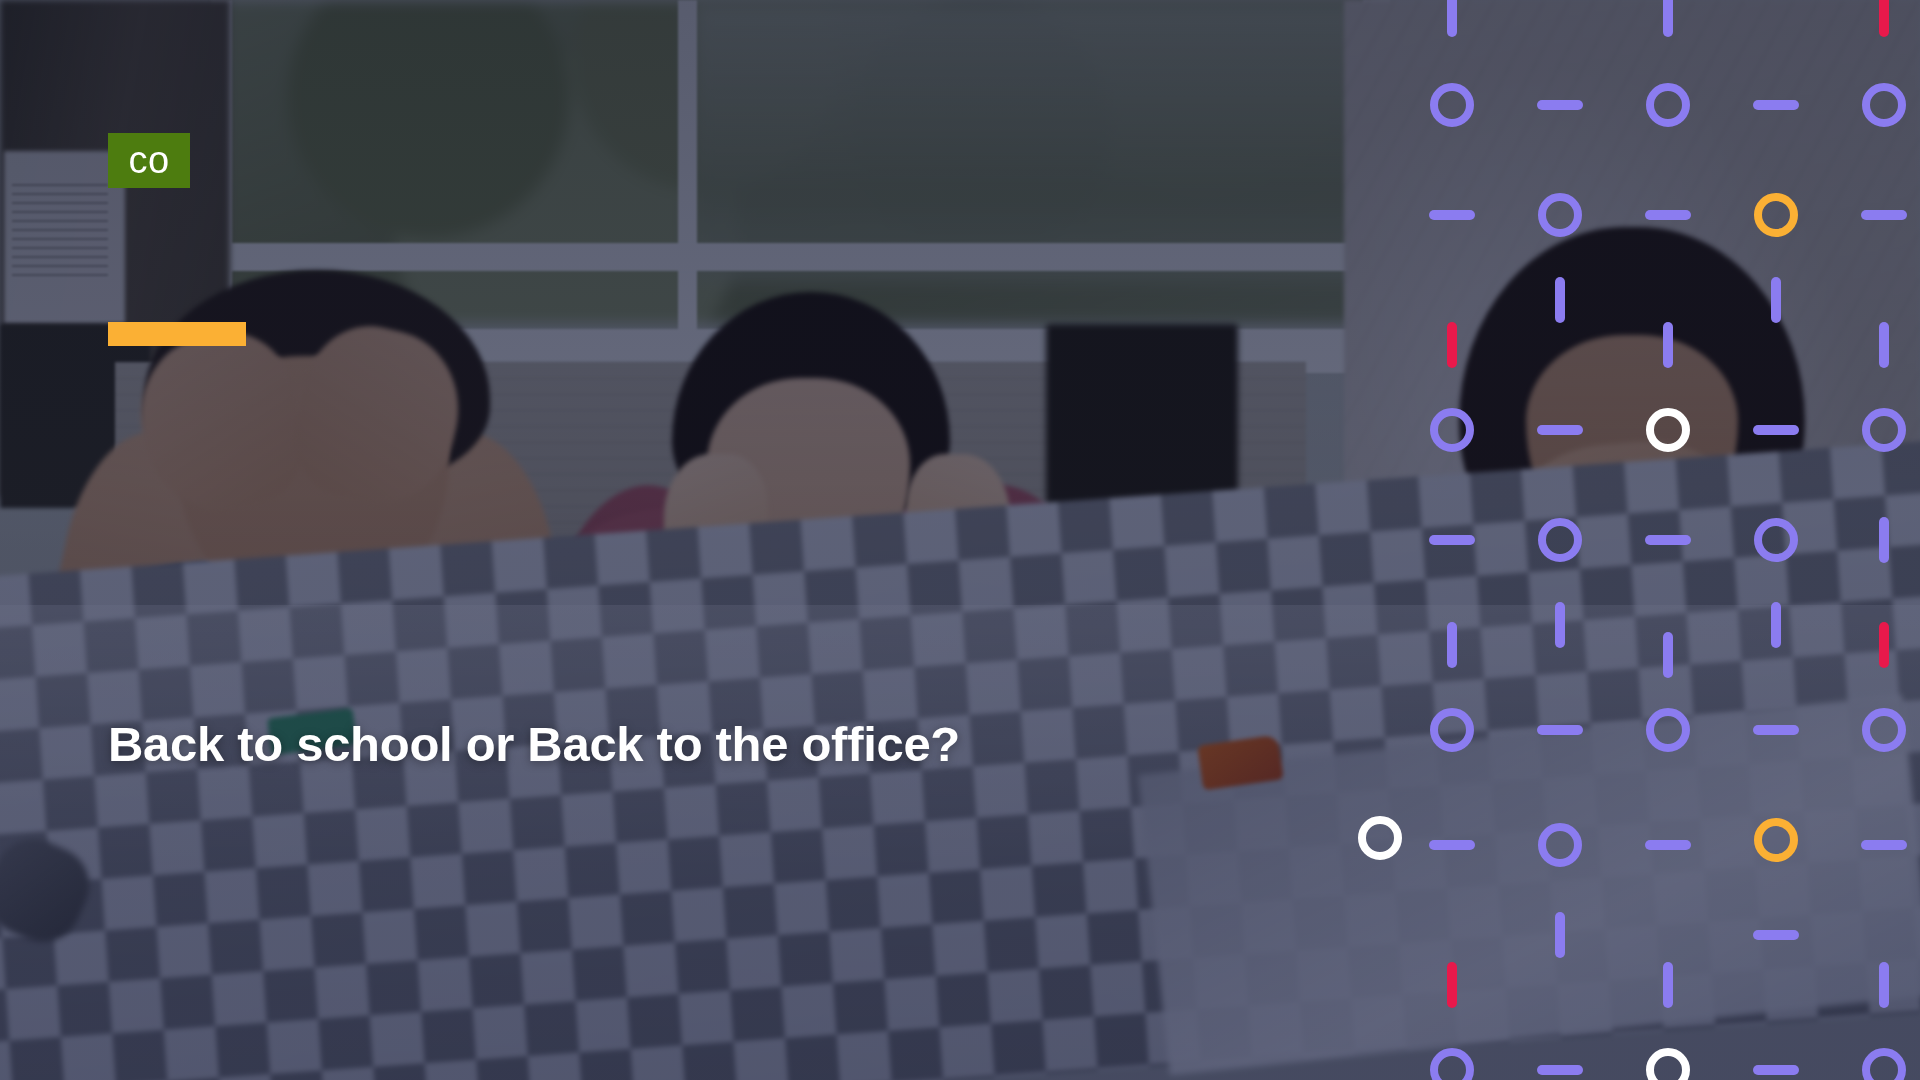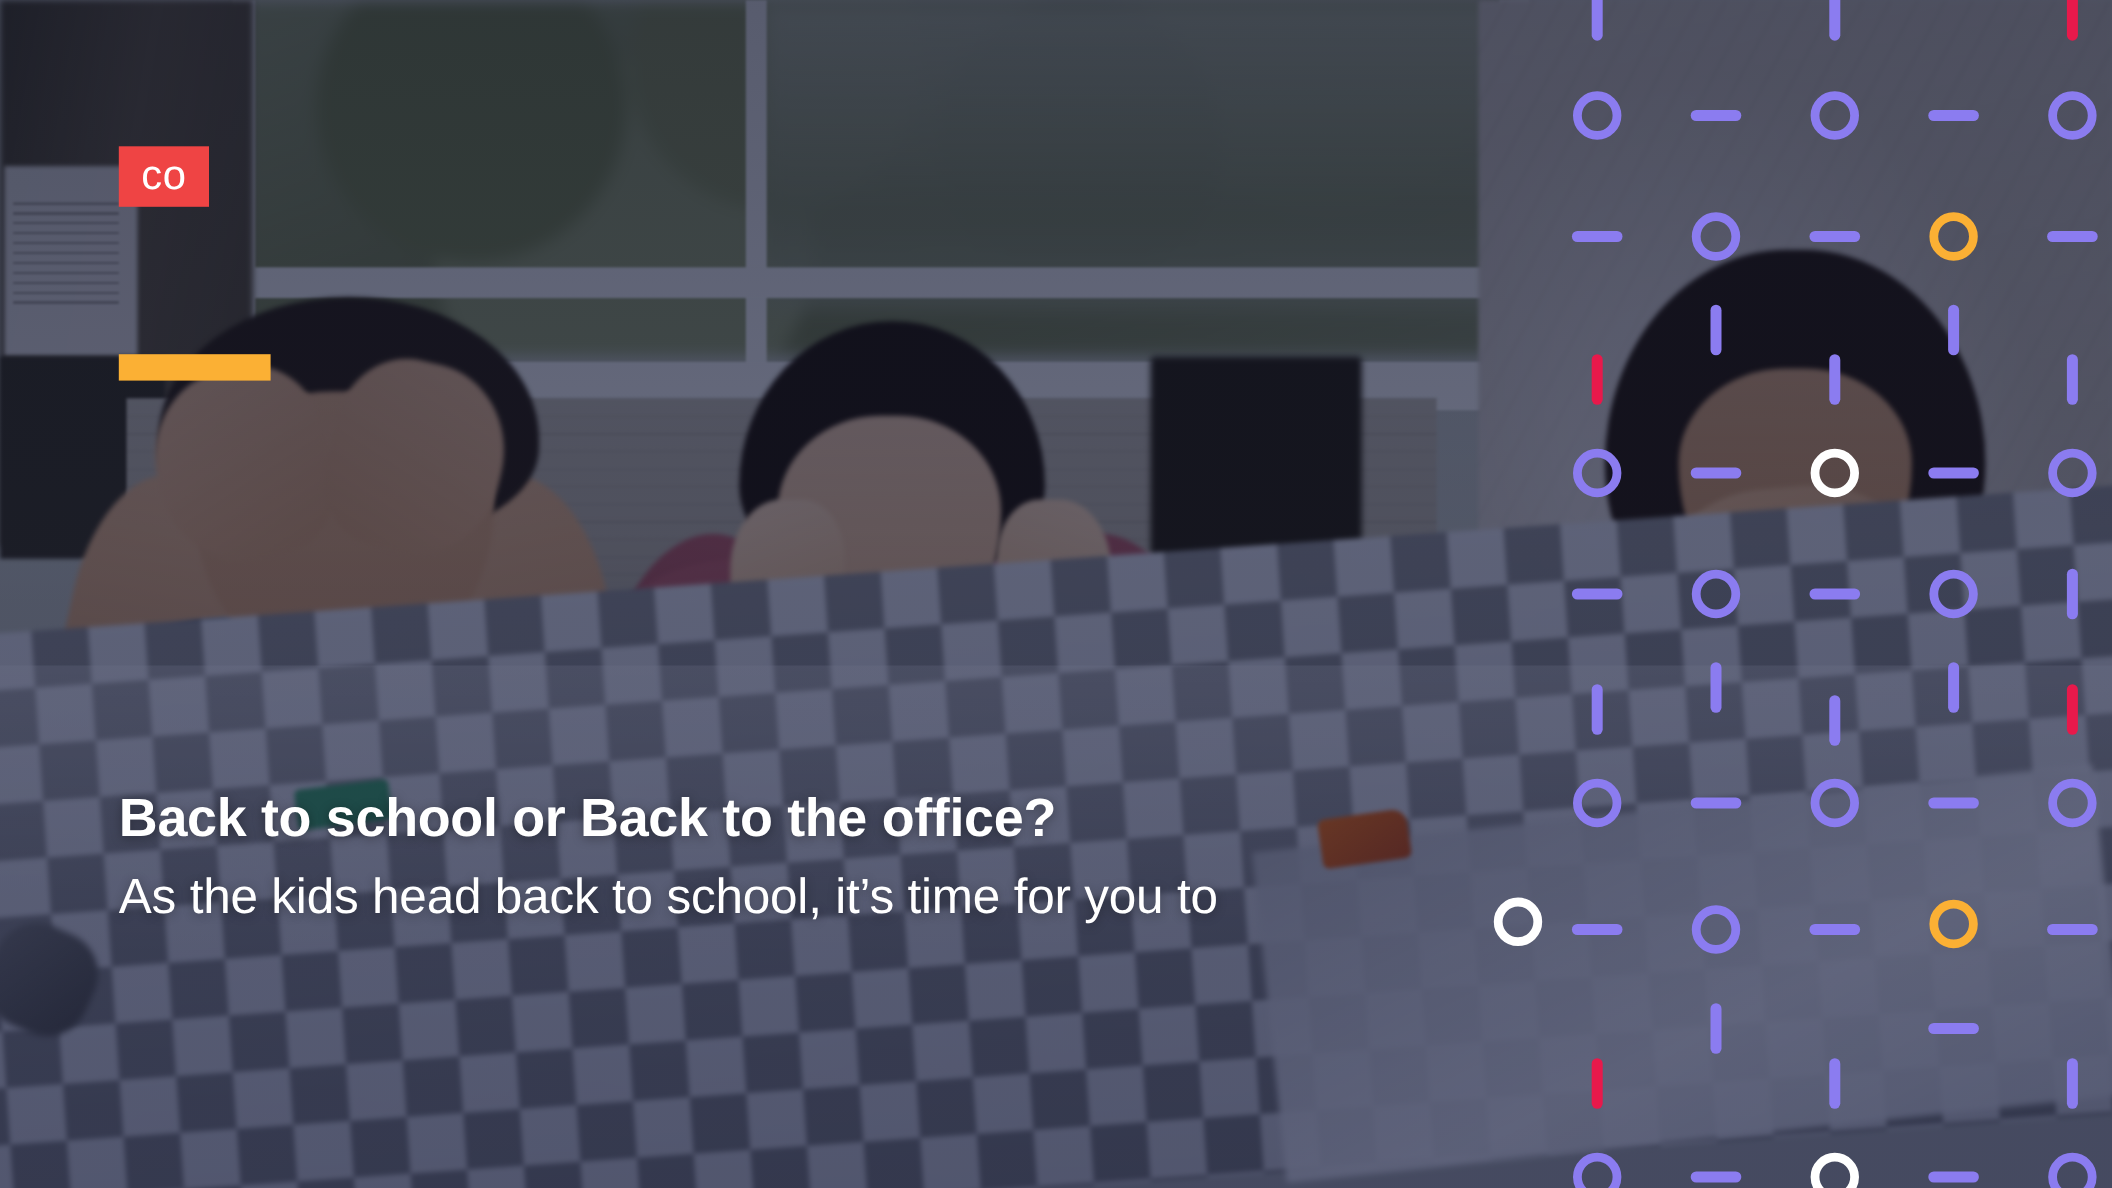--- a/index.html
+++ b/index.html
@@ -365,27 +365,26 @@
       <div class="ring" style="--c: #8B7CF0; left: 72px; top: 1070px;"></div>
       <div class="dash-h" style="--c: #8B7CF0; left: 180px; top: 1070px;"></div>
       <div class="ring" style="--c: #FFFFFF; left: 288px; top: 1070px;"></div>
       <div class="dash-h" style="--c: #8B7CF0; left: 396px; top: 1070px;"></div>
       <div class="ring" style="--c: #8B7CF0; left: 504px; top: 1070px;"></div>
     </div>
 
   <div class="content">
 
     <div class="brand">
-      <div class="brand-mark" style="background: #ef4444; text-align: center;">
+      <div class="brand-mark" style="background: #4d7c0f; text-align: center;">
         <span>co</span>
       </div>
     </div>
 
     <div class="accent-bar" style="background: rgb(251, 176, 52);"></div>
 
     <div class="headline">Back to school or Back to the office?</div>
 
     <div class="body">
-      <div>As the kids head back to school, it’s time for you to</div>
     </div>
 
   </div>
 </div>
 
 </body></html>

